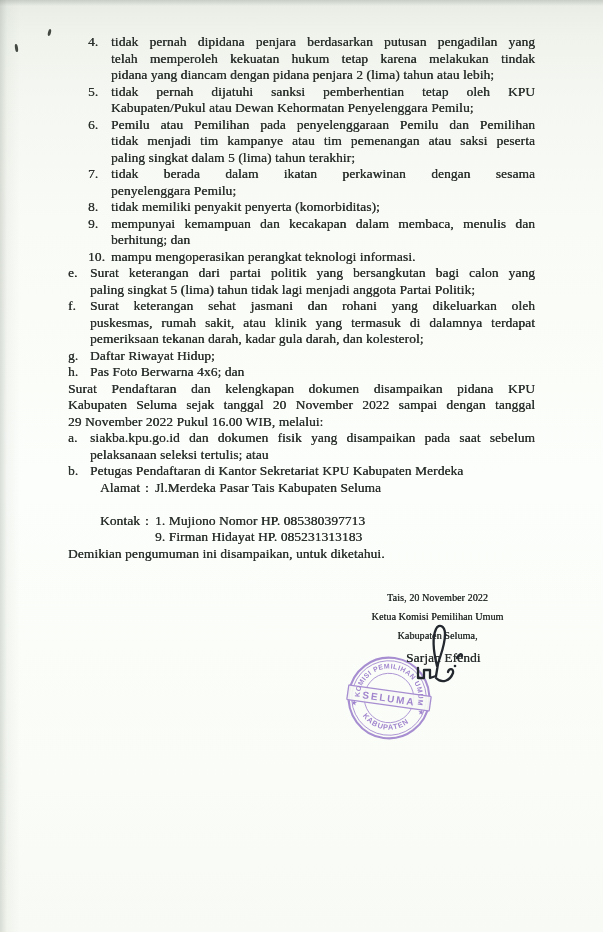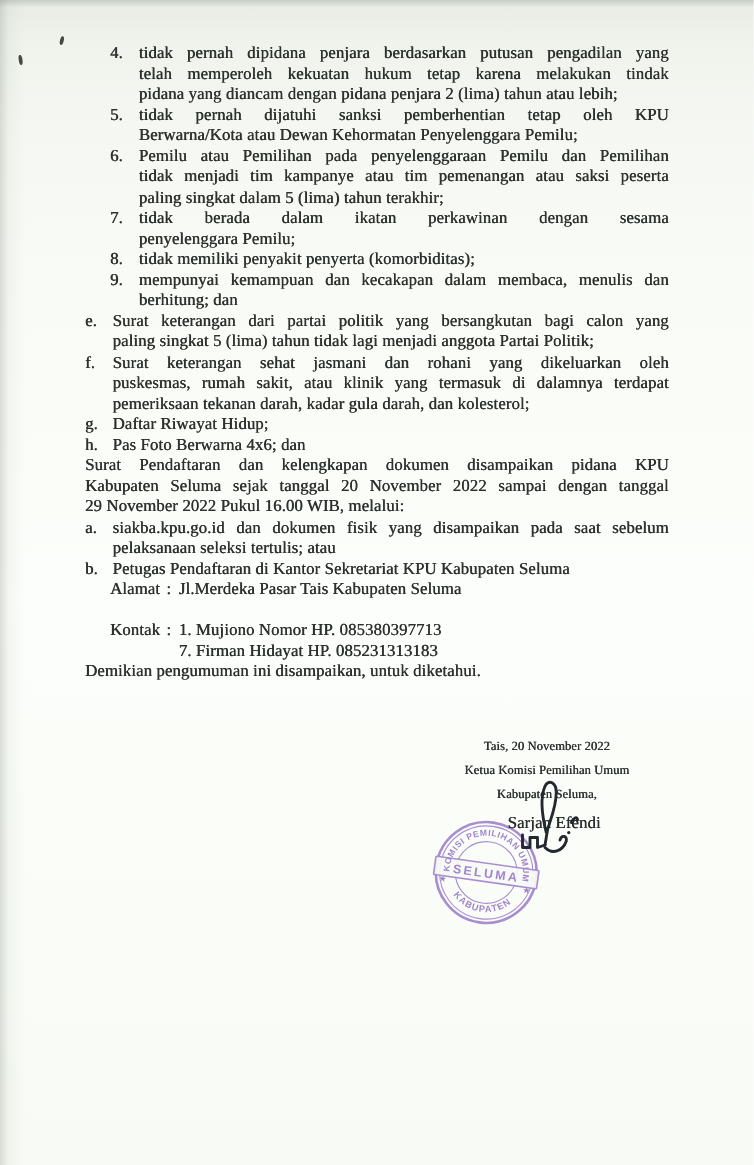--- a/index.html
+++ b/index.html
@@ -25,21 +25,21 @@
   }
   ol { list-style:none; margin:0; padding:0; }
   .row { display:flex; }
   .numlist .row { margin-left:20px; }
   .marker { flex:0 0 23px; }
   .letlist .marker { flex:0 0 22px; }
   .body { flex:1; min-width:0; }
   .ln { min-height:16.5px; }
   .just { text-align:justify; text-align-last:justify; }
   .blank { height:16.5px; }
-  .kv { display:flex; margin-left:20px; }
+  .kv { display:flex; margin-left:32px; }
   .kv .lbl { flex:0 0 45px; }
   .kv .sep { flex:0 0 10px; }
   .kv .val { flex:1; }
 
   .signblock {
     position:absolute; left:320px; top:588px; width:235px; text-align:center;
     font-size:10px; line-height:19px; color:#2d322f;
     letter-spacing:.1px; text-shadow:.3px 0 0 currentColor;
   }
   .stamp { position:absolute; left:337px; top:646px; z-index:3; opacity:.82; }
@@ -63,21 +63,21 @@
           <span class="body">
             <div class="ln just">tidak pernah dipidana penjara berdasarkan putusan pengadilan yang</div>
             <div class="ln just">telah memperoleh kekuatan hukum tetap karena melakukan tindak</div>
             <div class="ln">pidana yang diancam dengan pidana penjara 2 (lima) tahun atau lebih;</div>
           </span>
         </li>
         <li class="row">
           <span class="marker">5.</span>
           <span class="body">
             <div class="ln just">tidak pernah dijatuhi sanksi pemberhentian tetap oleh KPU</div>
-            <div class="ln">Berwarna/Kota atau Dewan Kehormatan Penyelenggara Pemilu;</div>
+            <div class="ln">Kabupaten/Pukul atau Dewan Kehormatan Penyelenggara Pemilu;</div>
           </span>
         </li>
         <li class="row">
           <span class="marker">6.</span>
           <span class="body">
             <div class="ln just">Pemilu atau Pemilihan pada penyelenggaraan Pemilu dan Pemilihan</div>
             <div class="ln just">tidak menjadi tim kampanye atau tim pemenangan atau saksi peserta</div>
             <div class="ln">paling singkat dalam 5 (lima) tahun terakhir;</div>
           </span>
         </li>
@@ -92,20 +92,26 @@
           <span class="marker">8.</span>
           <span class="body">
             <div class="ln">tidak memiliki penyakit penyerta (komorbiditas);</div>
           </span>
         </li>
         <li class="row">
           <span class="marker">9.</span>
           <span class="body">
             <div class="ln just">mempunyai kemampuan dan kecakapan dalam membaca, menulis dan</div>
             <div class="ln">berhitung; dan</div>
+          </span>
+        </li>
+        <li class="row">
+          <span class="marker">10.</span>
+          <span class="body">
+            <div class="ln">mampu mengoperasikan perangkat teknologi informasi.</div>
           </span>
         </li>
       </ol>
     <ol class="letlist">
         <li class="row">
           <span class="marker">e.</span>
           <span class="body">
             <div class="ln just">Surat keterangan dari partai politik yang bersangkutan bagi calon yang</div>
             <div class="ln">paling singkat 5 (lima) tahun tidak lagi menjadi anggota Partai Politik;</div>
           </span>
@@ -140,39 +146,39 @@
         <li class="row">
           <span class="marker">a.</span>
           <span class="body">
             <div class="ln just">siakba.kpu.go.id dan dokumen fisik yang disampaikan pada saat sebelum</div>
             <div class="ln">pelaksanaan seleksi tertulis; atau</div>
           </span>
         </li>
         <li class="row">
           <span class="marker">b.</span>
           <span class="body">
-            <div class="ln">Petugas Pendaftaran di Kantor Sekretariat KPU Kabupaten Seluma</div>
+            <div class="ln">Petugas Pendaftaran di Kantor Sekretariat KPU Kabupaten Merdeka</div>
           </span>
         </li>
       </ol>
 
     <div class="kv">
       <span class="lbl">Alamat</span>
       <span class="sep">:</span>
       <span class="val">Jl.Merdeka Pasar Tais Kabupaten Seluma</span>
     </div>
 
     <div class="ln blank"></div>
 
     <div class="kv">
       <span class="lbl">Kontak</span>
       <span class="sep">:</span>
       <span class="val">
           <div class="ln">1. Mujiono Nomor HP. 085380397713</div>
-          <div class="ln">7. Firman Hidayat HP. 085231313183</div>
+          <div class="ln">9. Firman Hidayat HP. 085231313183</div>
         </span>
     </div>
 
     <div class="ln">Demikian pengumuman ini disampaikan, untuk diketahui.</div>
   </div>
 
   <div class="signblock">
     <div>Tais, 20 November 2022</div>
     <div>Ketua Komisi Pemilihan Umum</div>
     <div>Kabupaten Seluma,</div>

